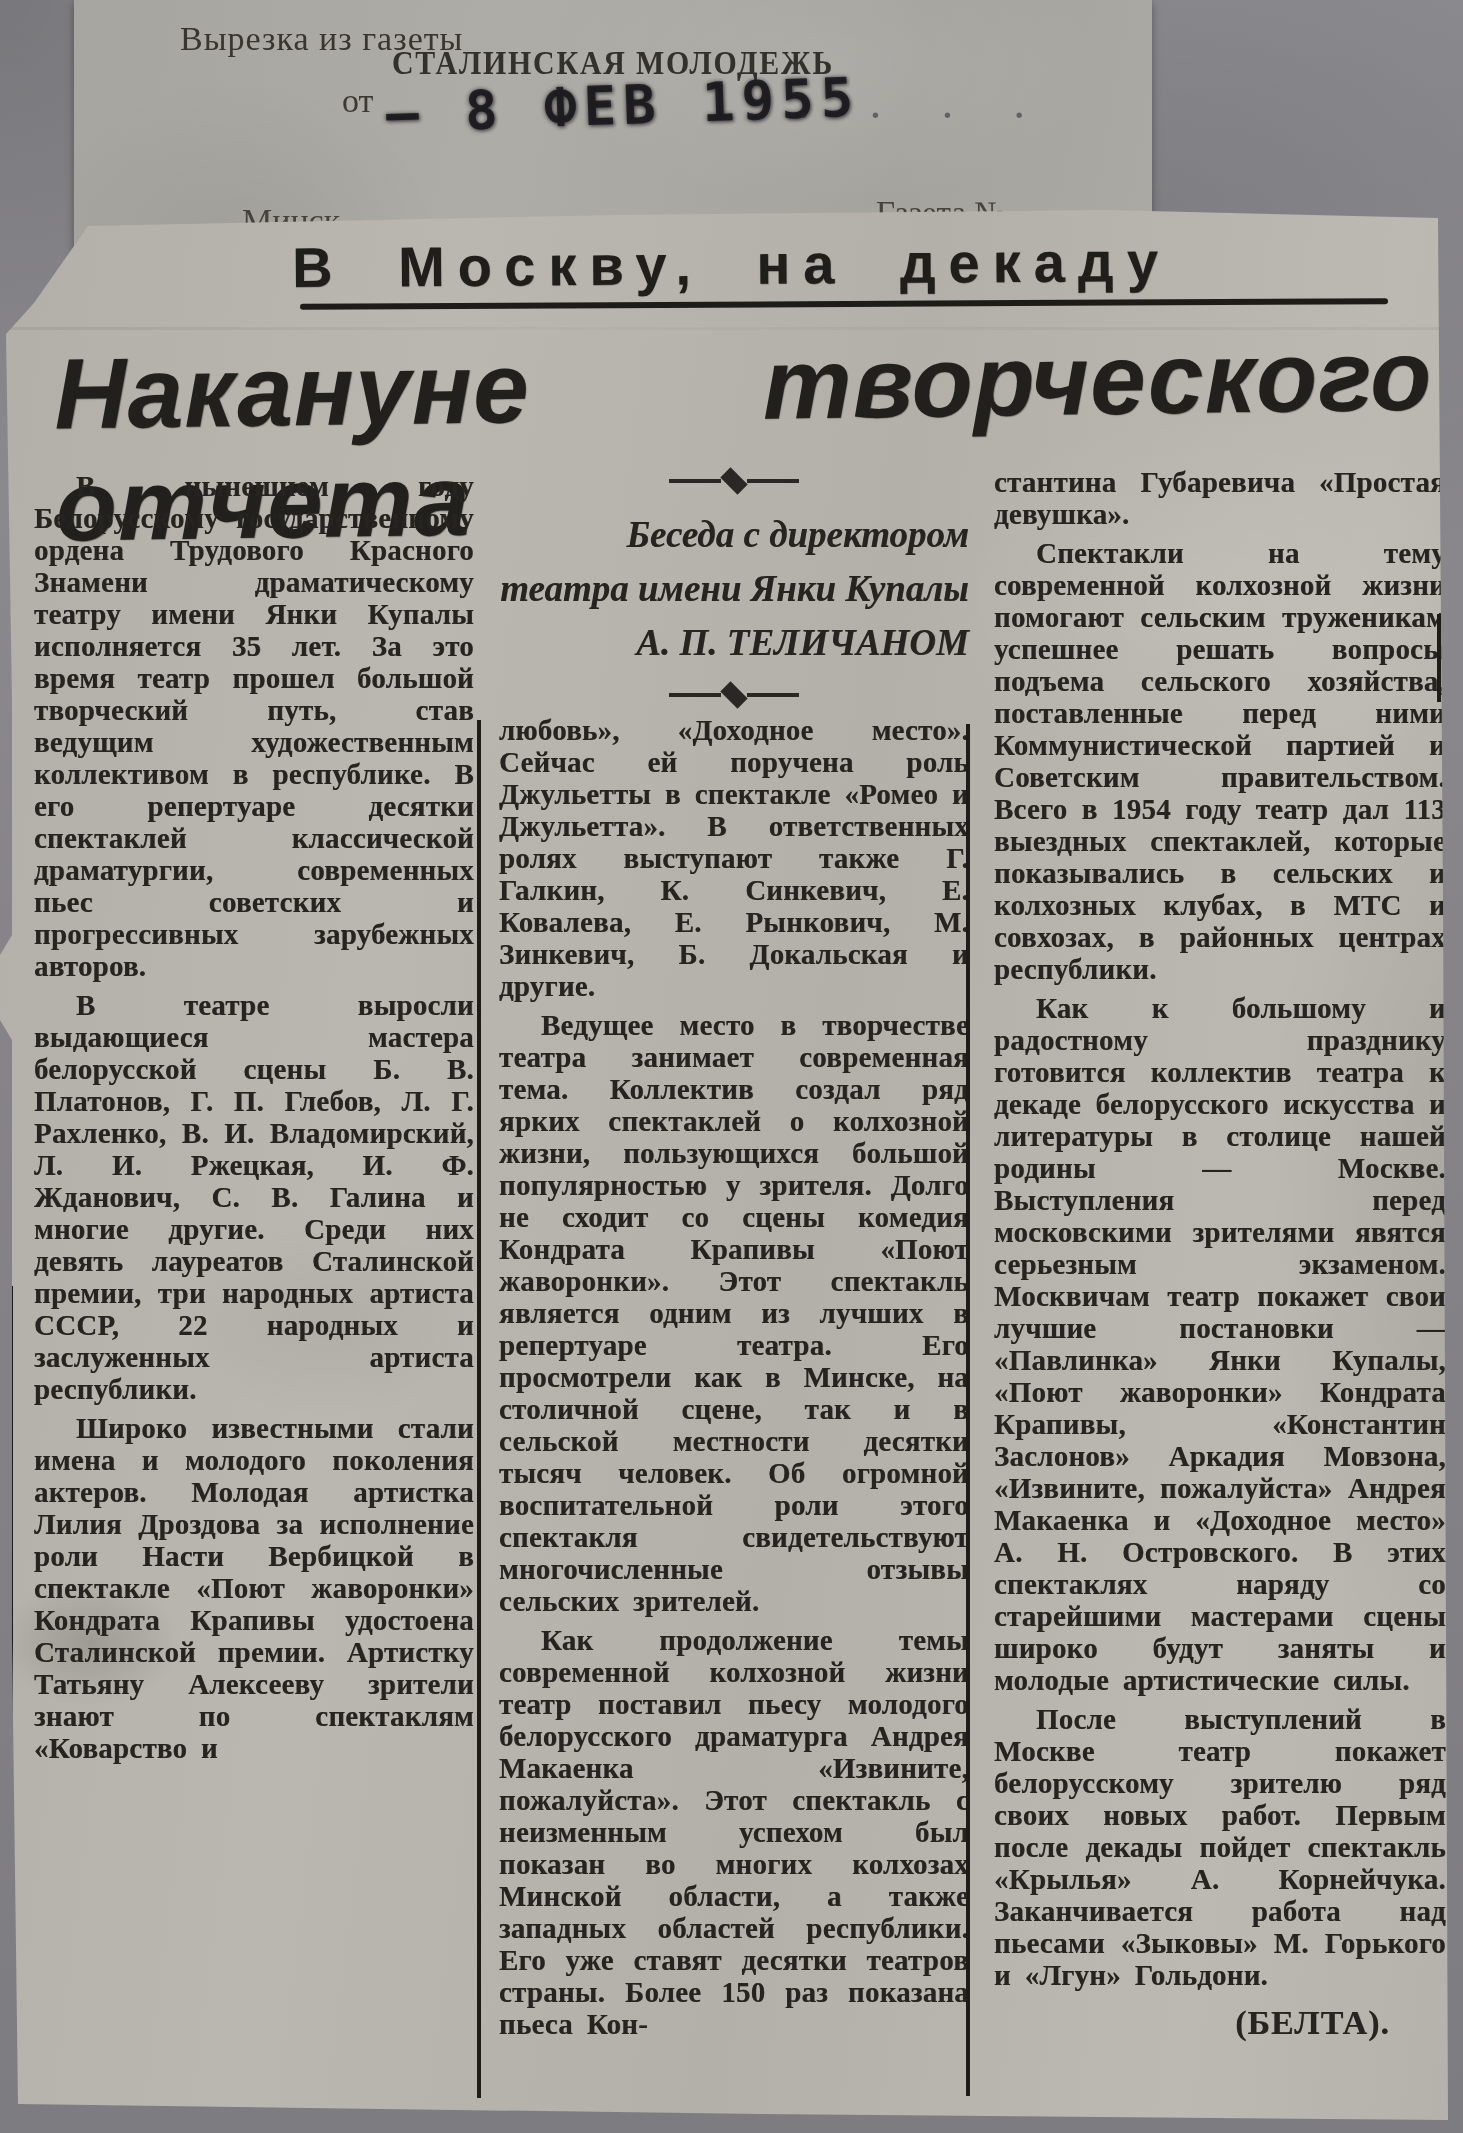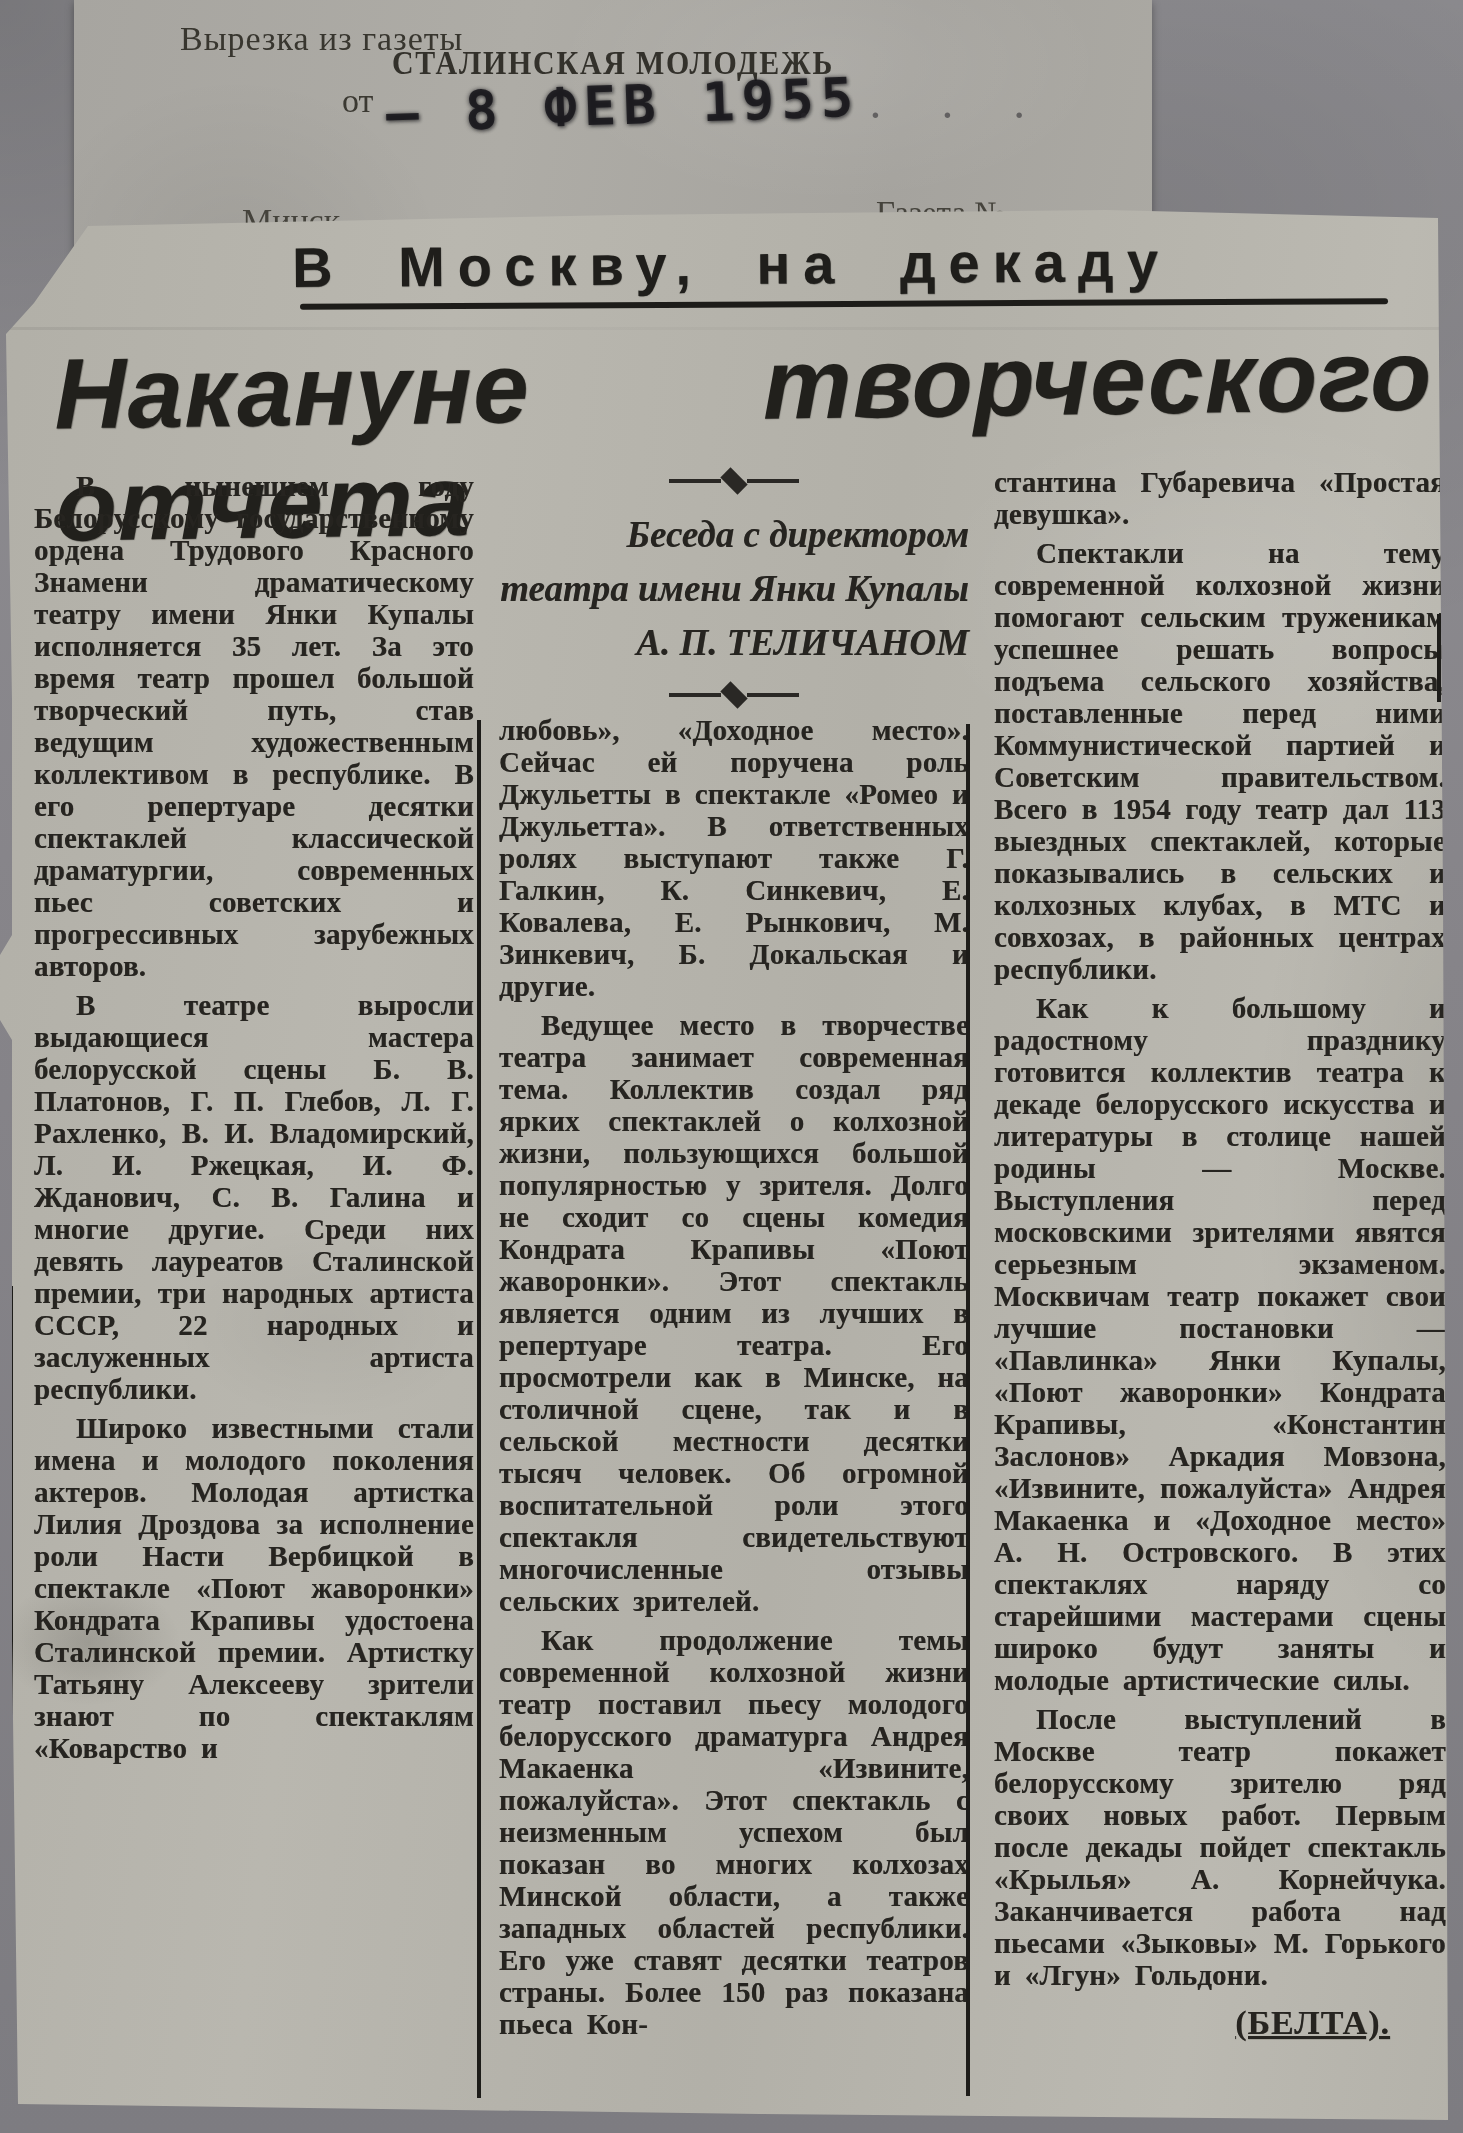--- a/index.html
+++ b/index.html
@@ -79,21 +79,21 @@
   .col p.cont{text-indent:0;}
   .col-1{padding-top:8px;}
   .col-3{padding-top:4px;}
   .intro{
     font-style:italic;text-align:right;font-size:37px;line-height:54px;
     font-weight:700;color:#262420;margin:14px 0 12px 0;
   }
   .orn{display:flex;align-items:center;justify-content:center;height:26px;margin:6px 0;}
   .orn .l{width:52px;height:4px;background:#2a2825;}
   .orn .d{width:18px;height:18px;background:#2a2825;transform:rotate(45deg) scale(1.35,.8);margin:0 4px;}
-  .signature{text-align:right;padding-right:56px;font-size:34px;font-weight:700;margin-top:16px;letter-spacing:1px;text-decoration:underline;}
+  .signature{text-align:right;padding-right:56px;font-size:34px;font-weight:700;margin-top:16px;letter-spacing:1px;}
   
   .vrule{position:absolute;width:4px;background:#1d1c19;}
   #rule-c12{left:477px;top:720px;height:1378px;}
   #rule-c23{left:966px;top:724px;height:1372px;}
   #rule-left{left:8px;top:1286px;height:814px;width:5px;}
   #rule-right{left:1437px;top:614px;height:88px;}
 </style>
 </head>
 <body>
 

